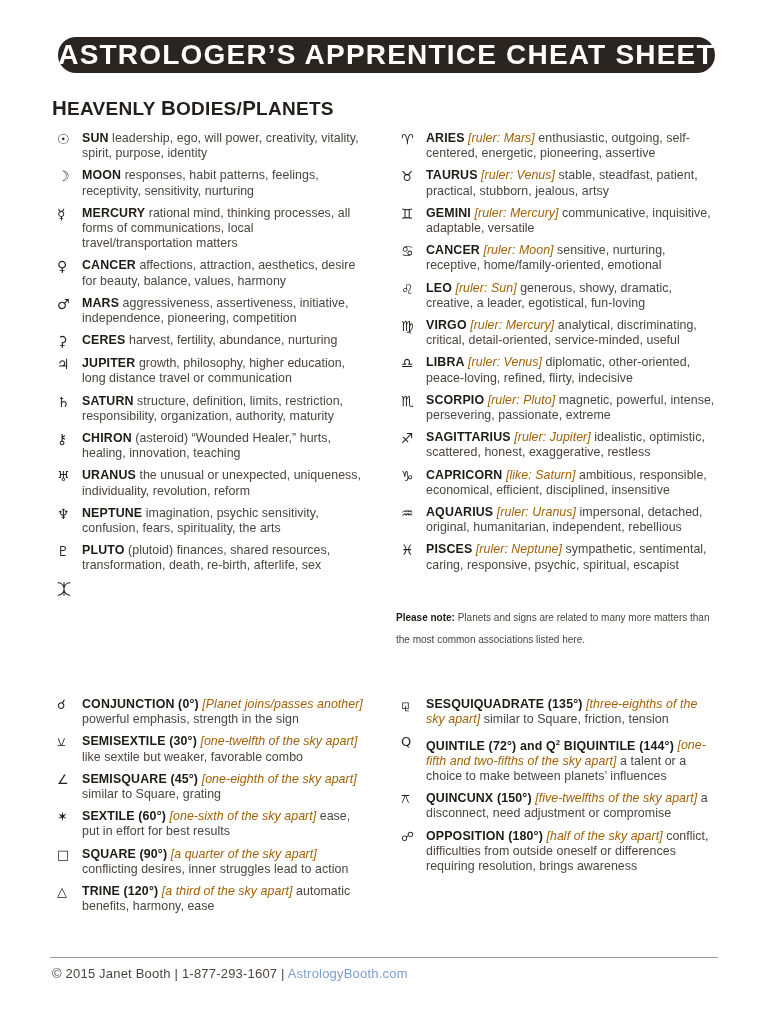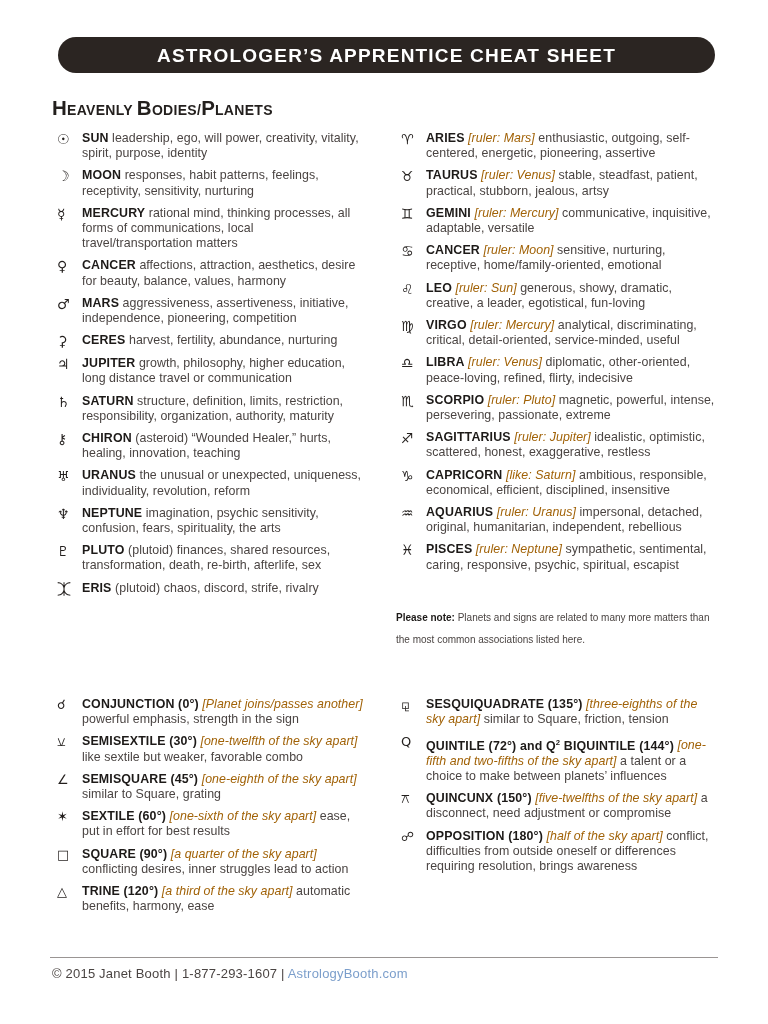--- a/index.html
+++ b/index.html
@@ -33,40 +33,40 @@
     background: #2b2522;
     border-radius: 18px;
     display: flex;
     align-items: center;
     justify-content: center;
   }
   .title-text {
     color: #ffffff;
     font-family: "Liberation Sans", sans-serif;
     font-weight: bold;
-    font-size: 19px;
+    font-size: 28px;
     letter-spacing: 1.2px;
     line-height: 1;
     white-space: nowrap;
   }
 
   
   .sec-head {
     position: absolute;
     font-family: "Liberation Sans", sans-serif;
     font-weight: bold;
     color: #231f1d;
     white-space: nowrap;
   }
   .sec-head .big {
     font-size: 20.5px;
     letter-spacing: 0.2px;
   }
   .sec-head .smallcaps {
-    font-size: 14px;
+    font-size: 19px;
     letter-spacing: 0.3px;
   }
   .sec-head .note {
     font-weight: normal;
     font-style: italic;
     font-size: 11.5px;
     color: #3a3533;
     letter-spacing: 0;
   }
 
@@ -200,21 +200,20 @@
       <div class="entry">
         <div class="glyph mid">♆</div>
         <div class="body-txt"><b>NEPTUNE</b> imagination, psychic sensitivity, confusion, fears, spirituality, the arts</div>
       </div>
       <div class="entry">
         <div class="glyph mid">♇</div>
         <div class="body-txt"><b>PLUTO</b> (plutoid) finances, shared resources, transformation, death, re-birth, afterlife, sex</div>
       </div>
       <div class="entry">
         <div class="glyph mid">⯰</div>
-        <div class="body-txt"><b>ERIS</b> (plutoid) chaos, discord, strife, rivalry</div>
       </div>
     </div>
 
   <div class="col" id="signs-list" style="left:396px; top:131px; width:322px;">
       <div class="entry">
         <div class="glyph mid">♈</div>
         <div class="body-txt"><b>ARIES</b><i> [ruler: Mars] </i>enthusiastic, outgoing, self-centered, energetic, pioneering, assertive</div>
       </div>
       <div class="entry">
         <div class="glyph mid">♉</div>

